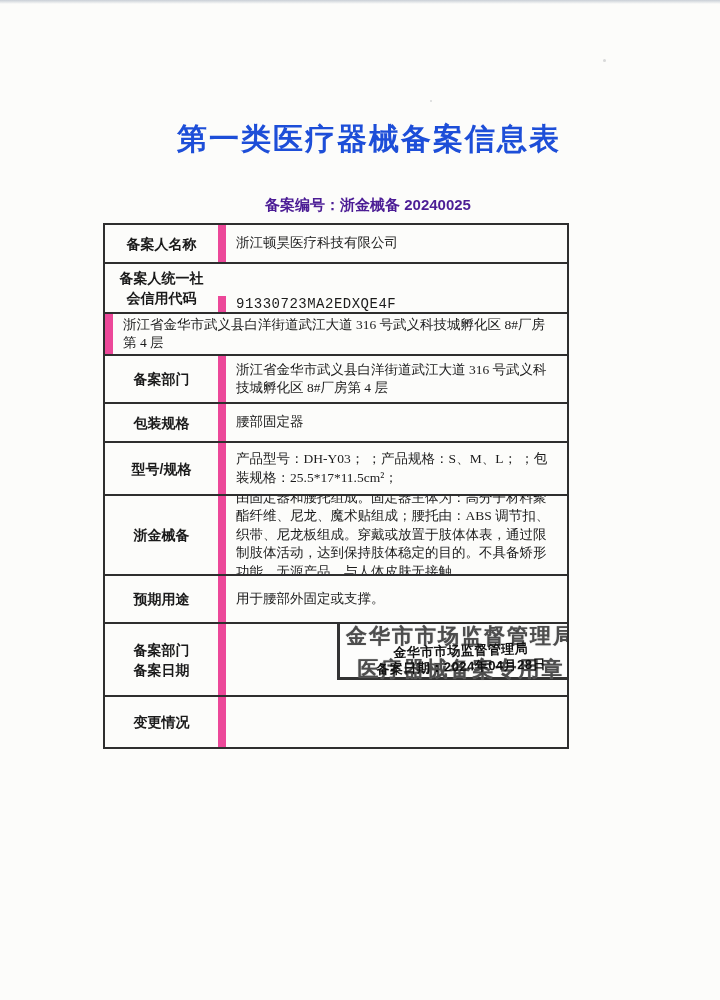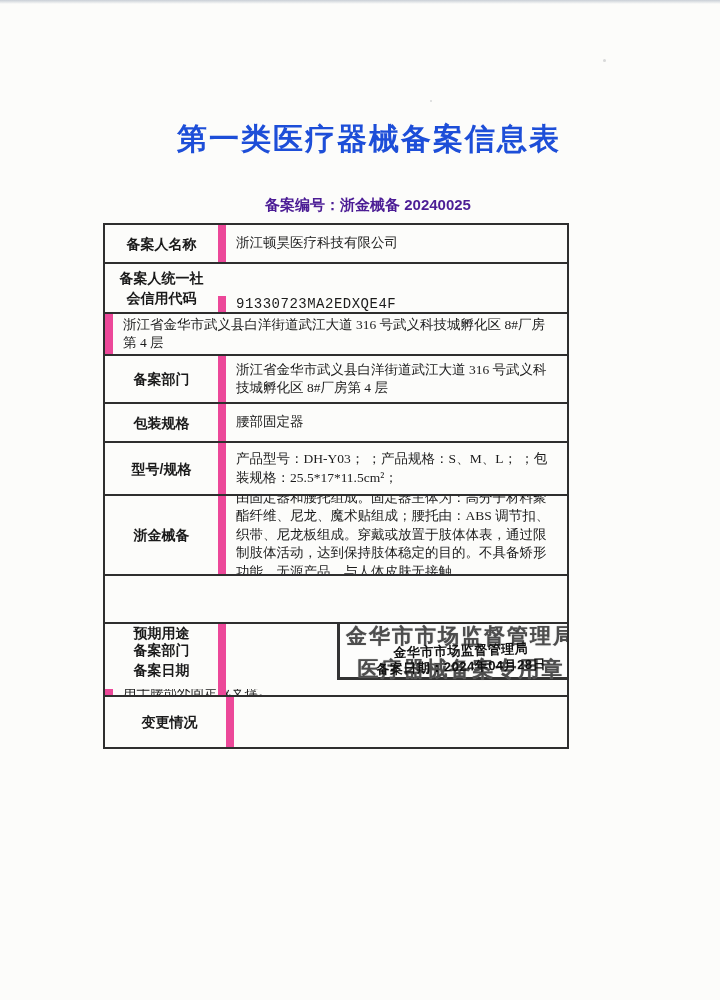--- a/index.html
+++ b/index.html
@@ -104,24 +104,24 @@
     margin-top: 32px;
   }
   
   .r0  { height: 37px; }
   .r1  { height: 50px; }
   .r2  { height: 42px; }
   .r3  { height: 48px; }
   .r4  { height: 39px; }
   .r5  { height: 53px; }
   .r6  { height: 80px; }
-  .r7  { height: 48px; flex-direction: column; }
+  .r7  { height: 48px; }
   .r8  { height: 37px; }
   .r9  { height: 73px; }
-  .r10 { height: 52px; padding-left: 8px; }
+  .r10 { height: 52px; }
   
   .stamp {
     position: absolute;
     left: 111px;
     top: -4px;
     width: 248px;
     height: 60px;
     border: 3px solid #333;
     box-sizing: border-box;
     background: rgba(255,255,255,0.35);

